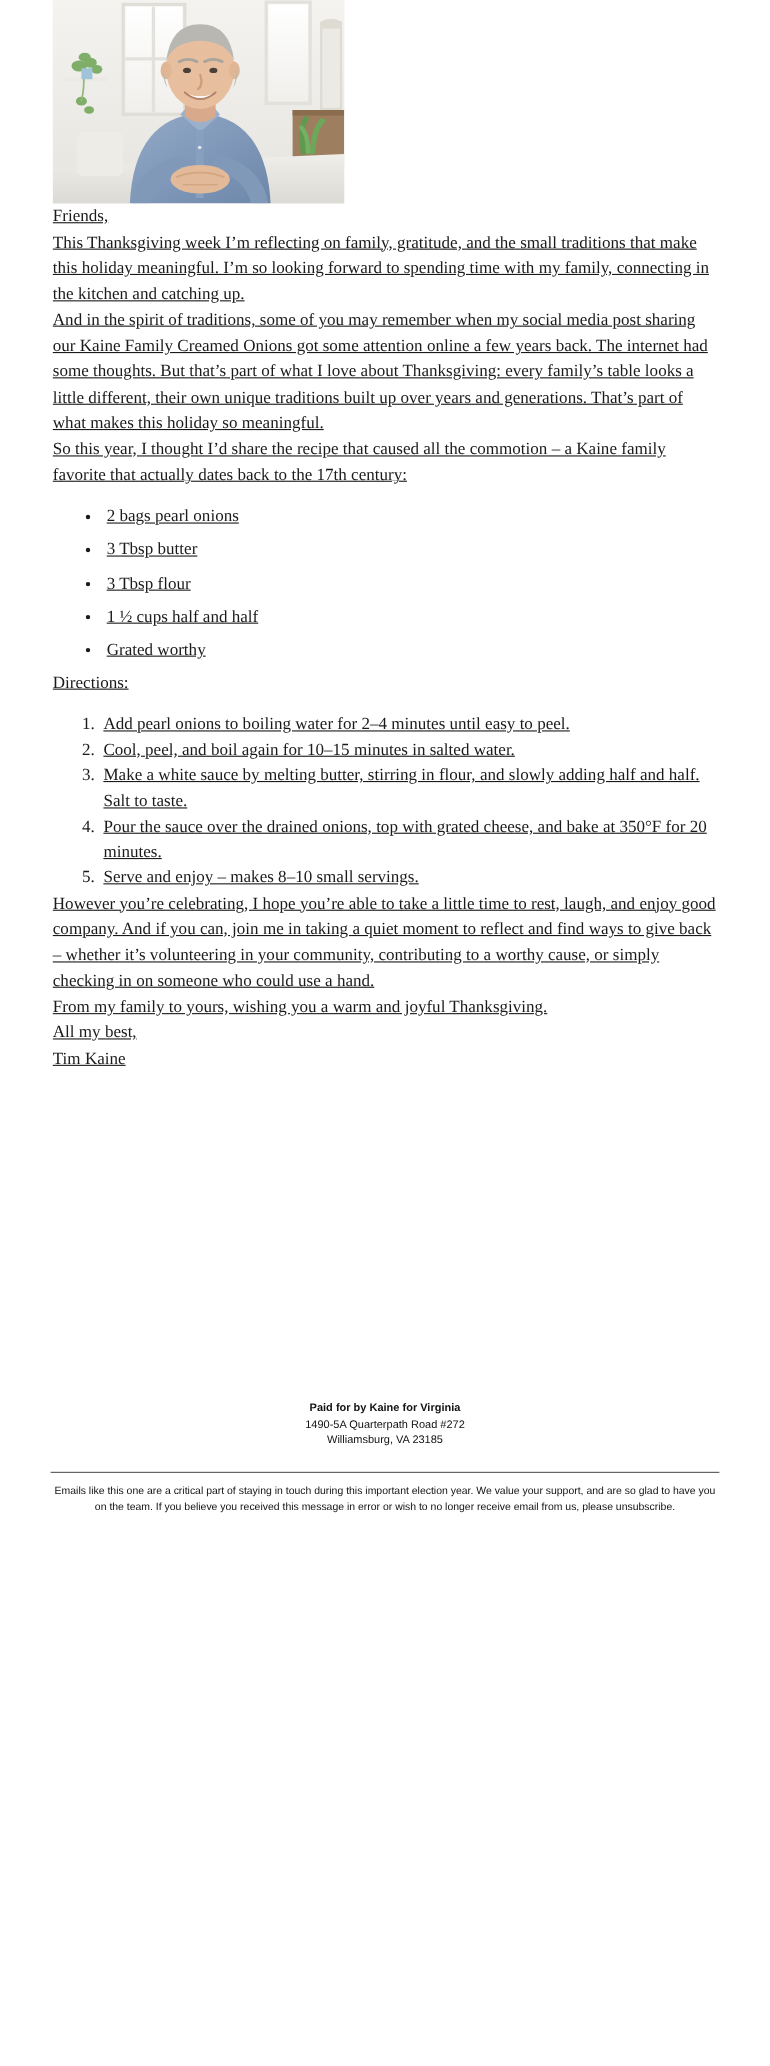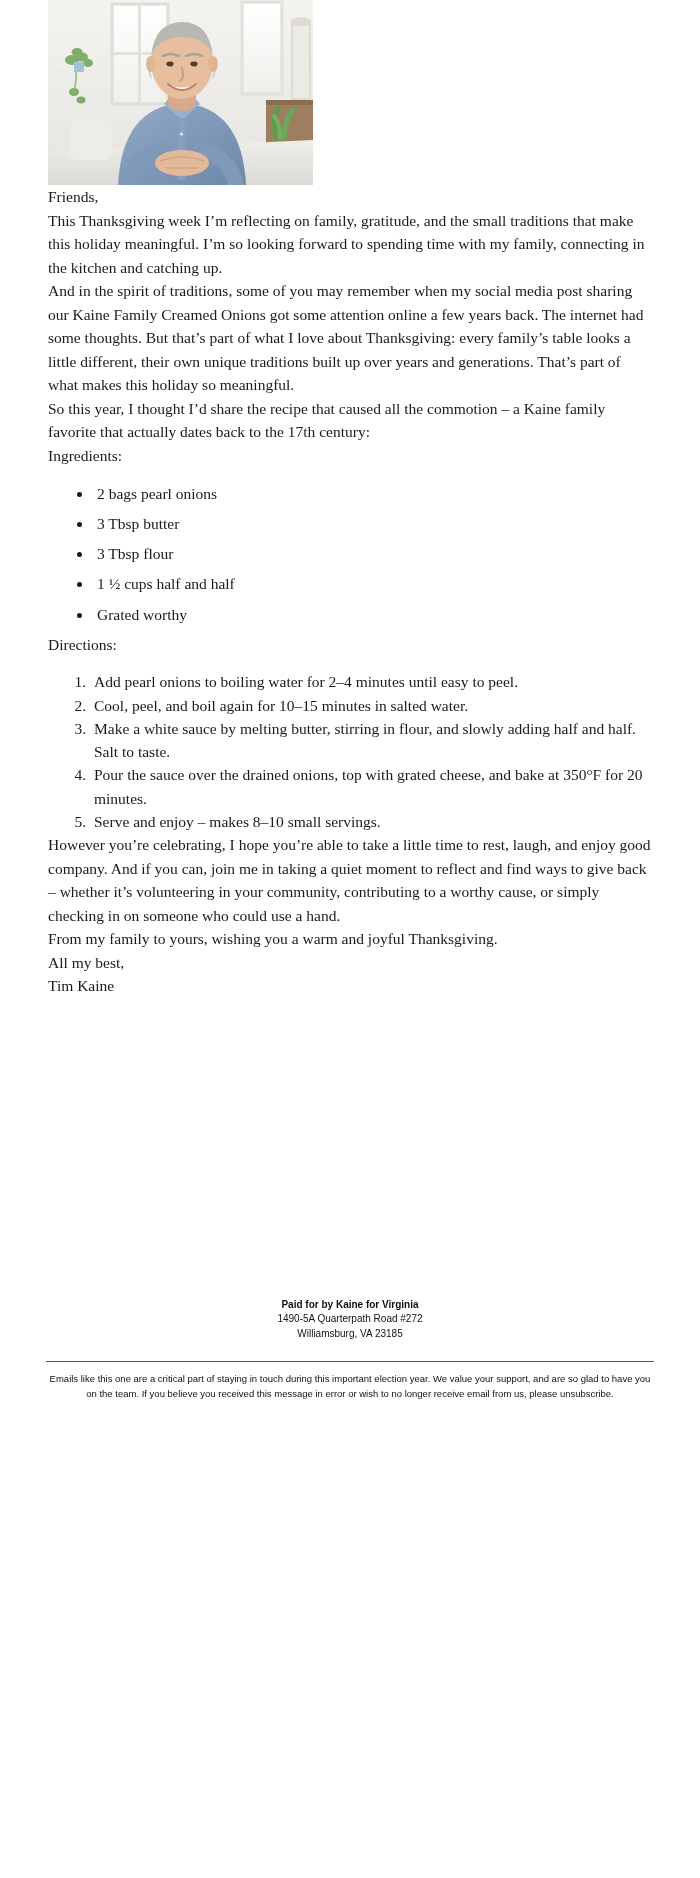--- a/index.html
+++ b/index.html
@@ -31,20 +31,21 @@
     overflow: hidden;
     background: #e8e6e1;
   }
   .hero-photo svg { display: block; width: 265px; height: 185px; }
 
   
   .letter {
     padding: 0 48px 0 48px;
     box-sizing: border-box;
     width: 700px;
+    text-decoration: underline;
   }
   .letter p,
   .letter .lbl {
     font-size: 15.5px;
     line-height: 1.52;
     margin: 0;
     color: #1a1a1a;
   }
   .p-gap      { margin-top: 22px; }
   .salutation { margin-top: 18px; }
@@ -224,21 +225,20 @@
   <div class="letter">
 
     <p class="salutation">Friends,</p>
 
     <p class="p-gap">This Thanksgiving week I’m reflecting on family, gratitude, and the small traditions that make this holiday meaningful. I’m so looking forward to spending time with my family, connecting in the kitchen and catching up.</p>
     <p class="p-gap">And in the spirit of traditions, some of you may remember when my social media post sharing our Kaine Family Creamed Onions got some attention online a few years back. The internet had some thoughts. But that’s part of what I love about Thanksgiving: every family’s table looks a little different, their own unique traditions built up over years and generations. That’s part of what makes this holiday so meaningful.</p>
     <p class="p-gap">So this year, I thought I’d share the recipe that caused all the commotion – a Kaine family favorite that actually dates back to the 17th century:</p>
 
     <div>
 
-      <p class="p-gap">Ingredients:</p>
       <ul class="ingredients">
         <li>2 bags pearl onions</li>
         <li>3 Tbsp butter</li>
         <li>3 Tbsp flour</li>
         <li>1 ½ cups half and half</li>
         <li>Grated worthy</li>
       </ul>
 
       <p class="p-gap">Directions:</p>
       <ol class="directions">

